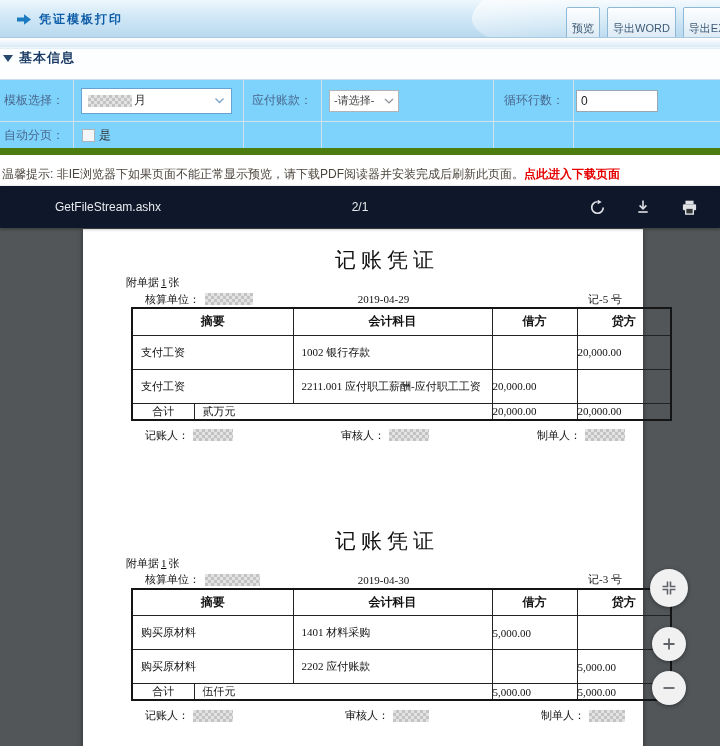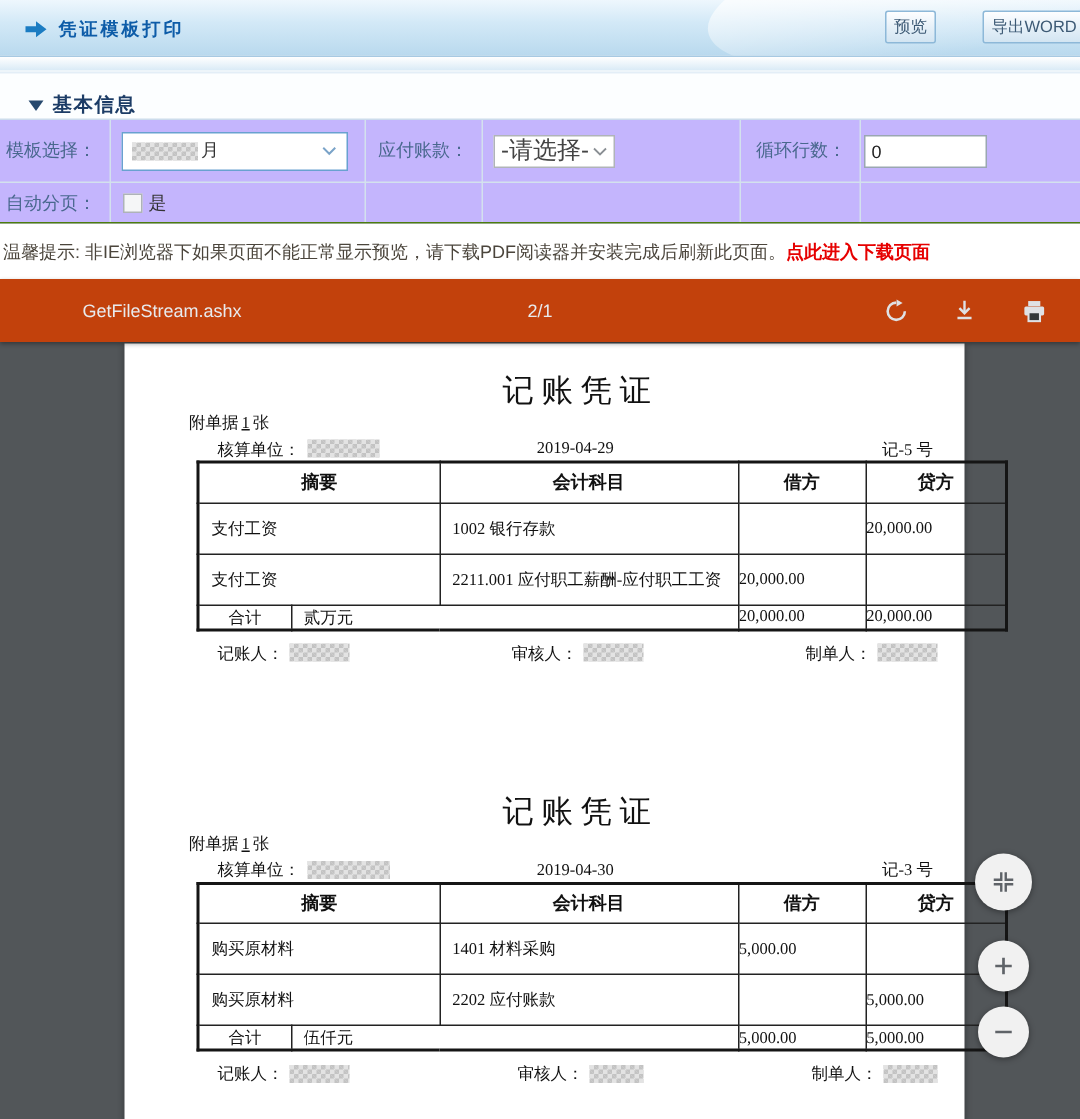--- a/index.html
+++ b/index.html
@@ -15,43 +15,43 @@
   }
   .app-header::after{
     content:""; position:absolute; left:470px; top:-46px; width:280px; height:86px;
     background:linear-gradient(180deg,rgba(255,255,255,.95),rgba(255,255,255,0));
     border-radius:50%; transform:rotate(-10deg);
   }
   .title-wrap{ position:absolute; left:16px; top:0; height:38px; display:flex; align-items:center; gap:7px; z-index:2;}
   .app-title{ font-size:12px; font-weight:bold; color:#0d5ca8; letter-spacing:2px;}
   .header-buttons{ position:absolute; left:566px; top:7px; display:flex; gap:7px; z-index:2; white-space:nowrap;}
   .hbtn{
-    font-size:11px; color:#3d5a75; padding:3px 5px; cursor:pointer;
+    font-size:11px; color:#3d5a75; padding:13px 5px; cursor:pointer;
     background:linear-gradient(180deg,#fdfeff,#e2eef7 60%,#d3e5f2);
-    border:1px solid #8db8d8; border-radius:2px; line-height:14px;margin-left:24px;
+    border:1px solid #8db8d8; border-radius:2px; line-height:14px;
   }
   .header-strip{ height:10px; background:linear-gradient(180deg,#ffffff,#d9eaf6); border-bottom:1px solid #eef5fa;}
 
   
-  .section-bar{ height:32px; display:flex; align-items:flex-end; gap:6px; padding-left:19px;
+  .section-bar{ height:32px; display:flex; align-items:flex-start; gap:6px; padding-left:3px;
     background:#fcfeff; border-top:1px solid #e3eef7; border-bottom:1px solid #ccdcec;}
   .tri-down{ width:0; height:0; border:5px solid transparent; border-top:7px solid #27496e; margin-top:6px;}
   .section-title{ font-size:13px; font-weight:bold; color:#1c3c66; letter-spacing:1px;}
 
   
   .form-grid{ display:grid; grid-template-columns:74px 170px 78px 172px 80px 146px;
-    grid-template-rows:42px 26px; border-bottom:1px solid #4d7c0f; background:#c4b5fd;}
+    grid-template-rows:42px 26px; border-bottom:7px solid #4d7c0f; background:#7dd3fc;}
   .cell{ border-right:1px solid #d3e1ee; display:flex; align-items:center; }
   .cell.last{ border-right:none; }
   .cell.r1{ border-bottom:1px solid #d3e1ee; }
   .flabel{ justify-content:flex-end; padding-right:9px; font-size:12px; color:#49688e; }
   .select-box{ margin-left:7px; height:26px; background:#fff; display:flex; align-items:center;
     padding:0 6px; cursor:pointer;}
   .sel-template{ width:151px; border:1px solid #69a1d0; }
-  .sel-sign{ width:81px; height:22px; border:1px solid #b0b4b8; font-size:16px; color:#444; padding:0 4px;}
+  .sel-sign{ width:70px; height:22px; border:1px solid #b0b4b8; font-size:11px; color:#444; padding:0 4px;}
   .chev{ margin-left:auto; color:#7aa3c8; display:flex; }
   .sel-sign .chev{ color:#8a8f94; }
   .txt-input{ margin-left:2px; width:82px; height:22px; border:1px solid #9aa7b1; font-size:12px;
     padding:0 4px; color:#222; font-family:"Liberation Sans",sans-serif;}
   .checkbox{ width:13px; height:13px; border:1px solid #aeb3b8; background:#f5f6f7; margin-left:8px; cursor:pointer;}
   .cb-label{ font-size:12px; color:#333; margin-left:4px;}
   .suffix-char{ font-size:12px; color:#333; margin-left:2px;}
 
   
   .redact{ display:inline-block; height:12px;
@@ -61,21 +61,21 @@
     background-size:6px 6px; background-position:0 0,3px 3px; filter:blur(.4px);
   }
   .w44{width:44px} .w48{width:48px} .w55{width:55px} .w40{width:40px} .w36{width:36px}
 
   
   .notice{ height:38px; padding:11px 0 0 2px; font-size:12px; color:#4b453c; white-space:nowrap;}
   .notice-link{ color:#e60000; font-weight:bold; cursor:pointer; text-decoration:none;}
 
   
   .pdf-viewer{ position:absolute; left:0; top:186px; width:720px; height:560px;}
-  .pdf-toolbar{ position:relative; height:42px; background:#c2410c; display:flex; align-items:center;
+  .pdf-toolbar{ position:relative; height:42px; background:#0f172a; display:flex; align-items:center;
     color:#e8eaed; box-shadow:0 1px 3px rgba(0,0,0,.35); z-index:3;}
   .pdf-filename{ margin-left:55px; font-size:12px;}
   .pdf-pageno{ position:absolute; left:50%; transform:translateX(-50%); font-size:12px;}
   .pdf-tools{ margin-left:auto; margin-right:22px; display:flex; gap:28px;}
   .tool-btn{ width:18px; height:18px; display:flex; align-items:center; justify-content:center; cursor:pointer;}
   .pdf-canvas{ position:absolute; top:42px; left:0; right:0; bottom:0; background:#525659; overflow:hidden;}
   .pdf-page{ position:absolute; left:83px; top:1px; width:560px; height:580px; background:#fff;
     box-shadow:0 1px 5px rgba(0,0,0,.45);}
 
   

